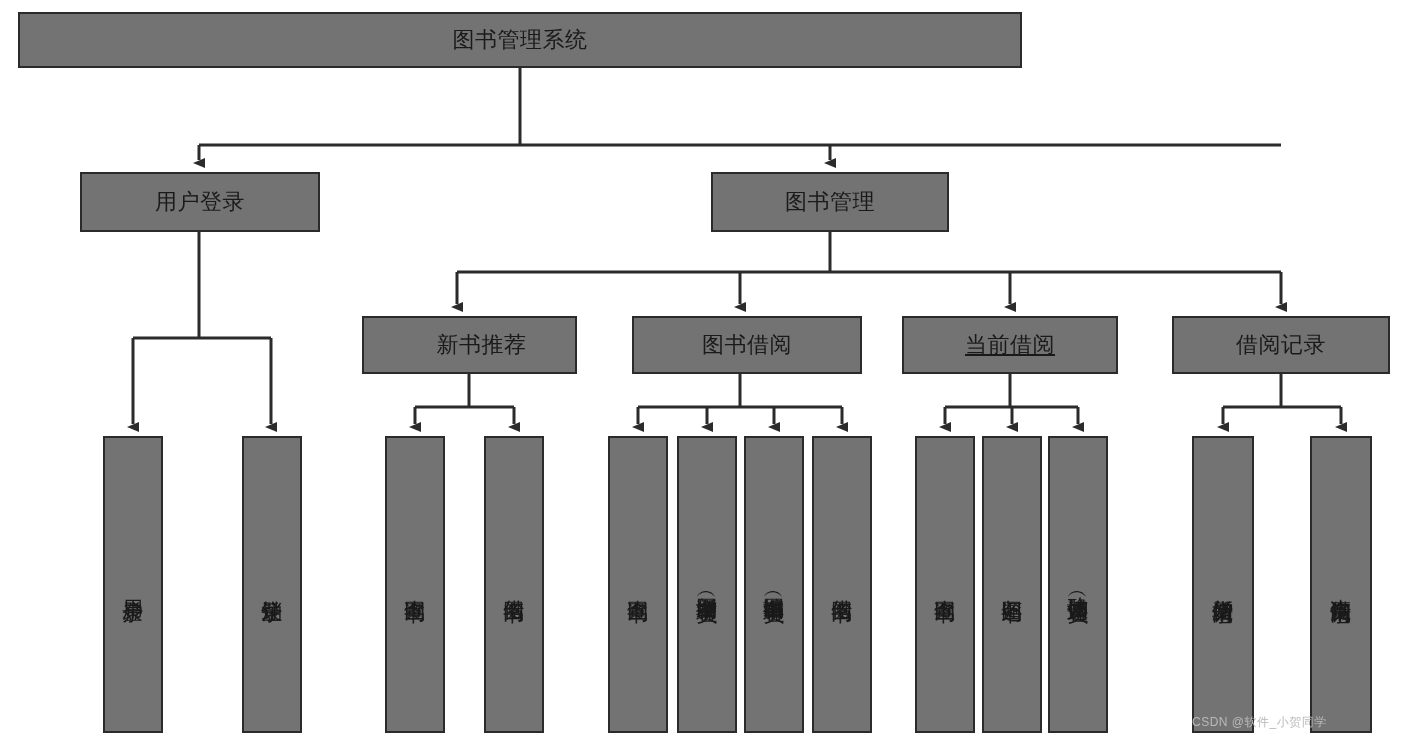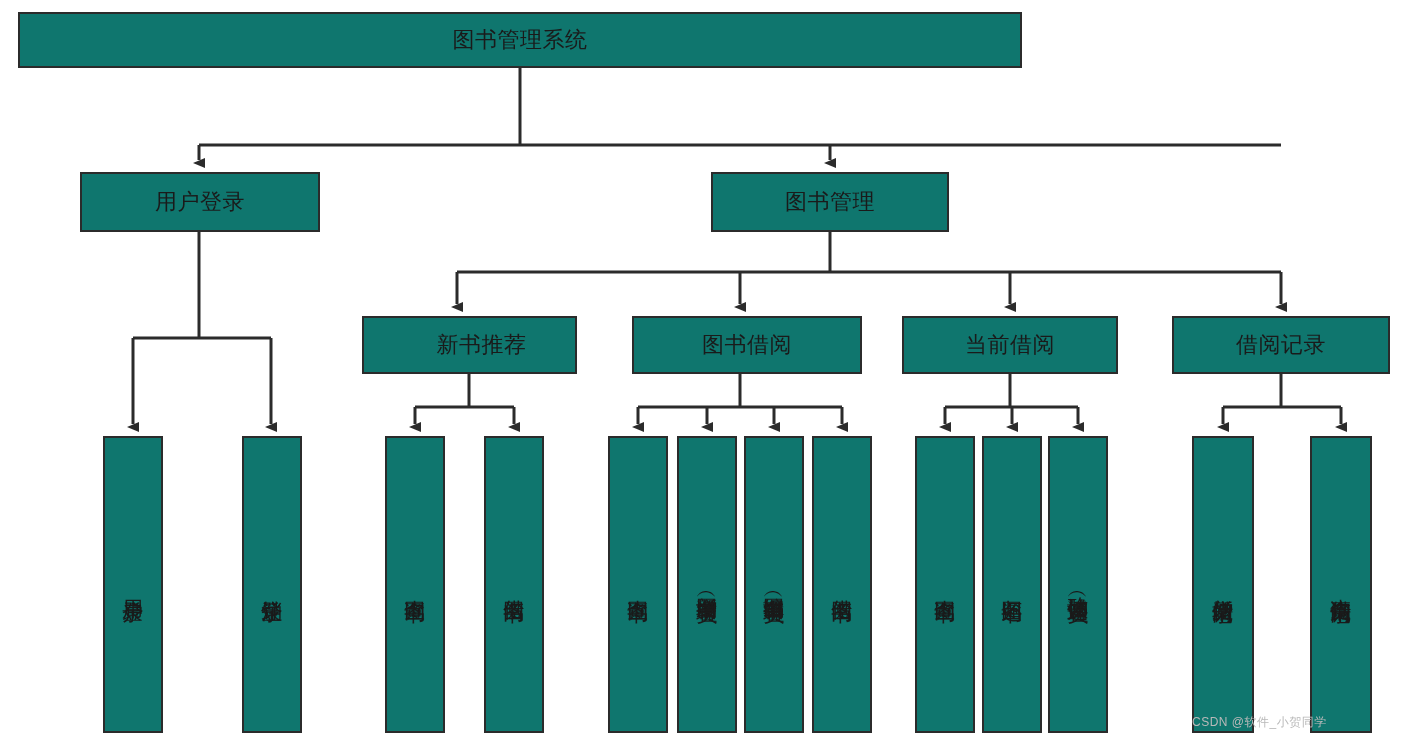--- a/index.html
+++ b/index.html
@@ -21,21 +21,21 @@
     position: absolute;
     left: 0;
     top: 0;
     width: 1405px;
     height: 747px;
     pointer-events: none;
   }
   .node {
     position: absolute;
     box-sizing: border-box;
-    background: #0f766e;
+    background: #737373;
     border: 2px solid #2b2b2b;
     display: flex;
     align-items: center;
     justify-content: center;
     color: #1a1a1a;
   }
   .node.horiz {
     font-size: 22px;
     letter-spacing: 0.5px;
   }
@@ -142,21 +142,21 @@
   <div class="node horiz" style="left:711px; top:172px; width:238px; height:60px;">
     <span class="lbl">图书管理</span>
   </div>
 
   <div class="node horiz" style="left:362px; top:316px; width:215px; height:58px;padding-left:24px;">
     <span class="lbl">新书推荐</span>
   </div>
   <div class="node horiz" style="left:632px; top:316px; width:230px; height:58px;">
     <span class="lbl">图书借阅</span>
   </div>
-  <div class="node horiz" style="left:902px; top:316px; width:216px; height:58px;">
+  <div class="node horiz" style="left:902px; top:316px; width:216px; height:58px;text-decoration:underline;">
     <span class="lbl">当前借阅</span>
   </div>
   <div class="node horiz" style="left:1172px; top:316px; width:218px; height:58px;justify-content:center;">
     <span class="lbl">借阅记录</span>
   </div>
 
   <div class="node vert" style="left:103px; top:436px; width:60px; height:297px;">
     <span class="lbl">用户登录</span>
   </div>
   <div class="node vert" style="left:242px; top:436px; width:60px; height:297px;">

